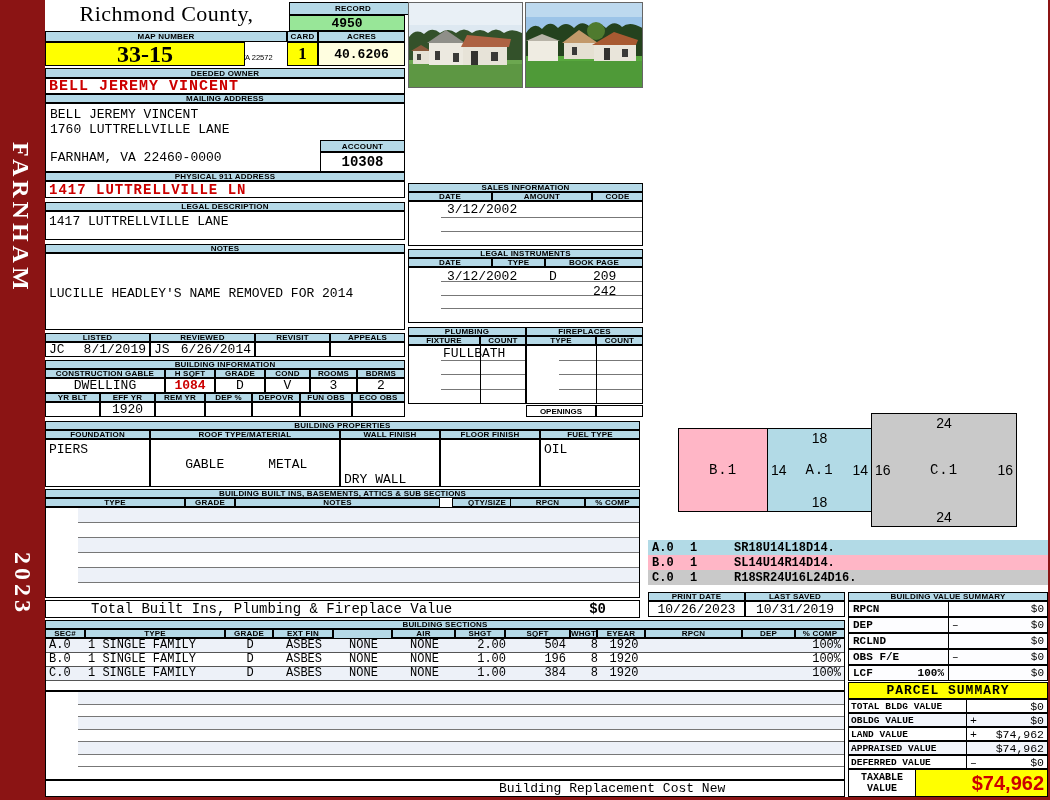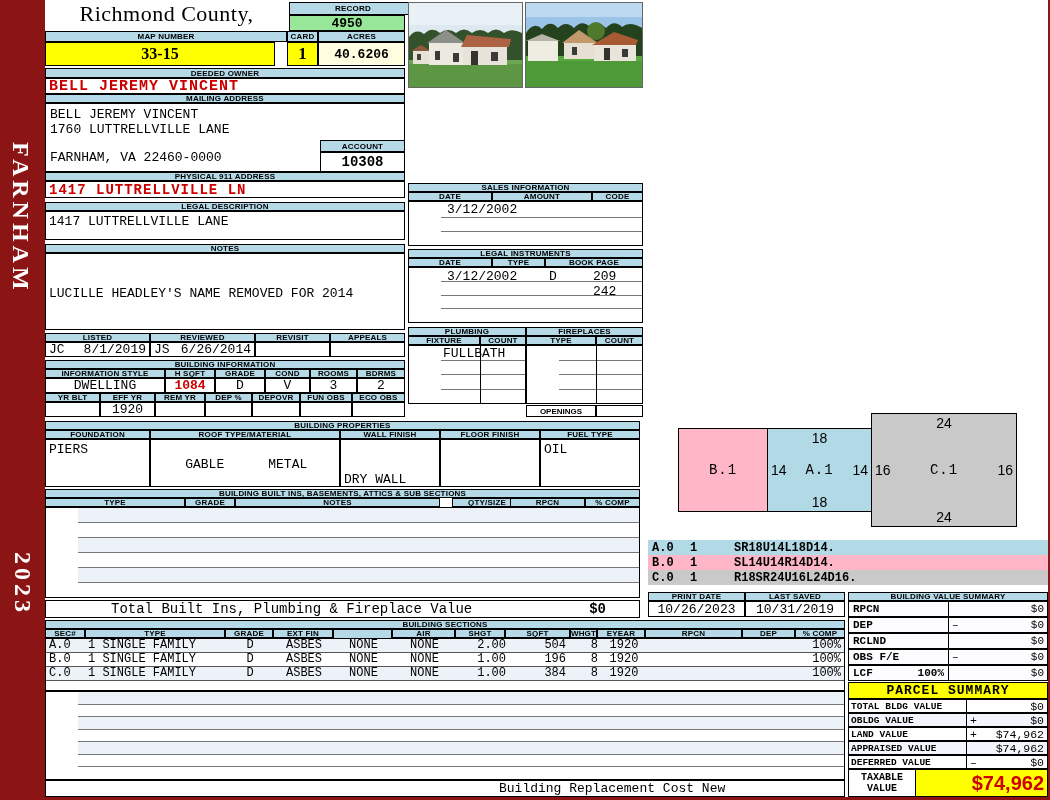--- a/index.html
+++ b/index.html
@@ -82,21 +82,21 @@
     <h1>Richmond County, Virginia</h1>
     <div class="sub">Commissioner of the Revenue, PO Box 366, Warsaw, VA 22572</div>
   </div>
   <div class="hd" style="left:289px; top:2px; width:128px; height:13px;">RECORD</div>
   <div class="cl ctr bold" style="left:289px; top:15px; width:116px; height:16px; background:#98e698;">4950</div>
 
   <div class="hd" style="left:45px; top:31px; width:242px; height:11px;">MAP NUMBER</div>
   <div class="hd" style="left:287px; top:31px; width:31px; height:11px;">CARD</div>
   <div class="hd" style="left:318px; top:31px; width:87px; height:11px;">ACRES</div>
 
-  <div class="cl ctr serif bold" style="left:45px; top:42px; width:230px; height:24px; background:#ffff00; font-size:16px;">33-15</div>
+  <div class="cl ctr serif bold" style="left:45px; top:42px; width:200px; height:24px; background:#ffff00; font-size:24px;">33-15</div>
   <div class="cl ctr serif bold" style="left:287px; top:42px; width:31px; height:24px; background:#ffff00; font-size:17px;">1</div>
   <div class="cl ctr bold" style="left:318px; top:42px; width:87px; height:24px; background:#fffee0;">40.6206</div>
 
   <div class="hd" style="left:45px; top:68px; width:360px; height:10px;">DEEDED OWNER</div>
   <div class="cl red" style="left:45px; top:78px; width:360px; height:16px; font-size:15px; letter-spacing:1px;">BELL JEREMY VINCENT</div>
 
   <div class="hd" style="left:45px; top:94px; width:360px; height:9px;">MAILING ADDRESS</div>
   <div class="cl blk" style="left:45px; top:103px; width:360px; height:69px;">
     <span class="abs" style="left:4px; top:3px;">BELL JEREMY VINCENT</span>
     <span class="abs" style="left:4px; top:18px;">1760 LUTTRELLVILLE LANE</span>
@@ -127,21 +127,21 @@
     <span>8/1/2019</span>
   </div>
   <div class="cl sb" style="left:150px; top:342px; width:105px; height:15px;">
     <span>JS</span>
     <span>6/26/2014</span>
   </div>
   <div class="cl" style="left:255px; top:342px; width:75px; height:15px;"></div>
   <div class="cl" style="left:330px; top:342px; width:75px; height:15px;"></div>
 
   <div class="hd" style="left:45px; top:360px; width:360px; height:9px;">BUILDING INFORMATION</div>
-  <div class="hd" style="left:45px; top:369px; width:120px; height:9px;">INFORMATION STYLE</div>
+  <div class="hd" style="left:45px; top:369px; width:120px; height:9px;">CONSTRUCTION GABLE</div>
   <div class="hd" style="left:165px; top:369px; width:50px; height:9px;">H SQFT</div>
   <div class="hd" style="left:215px; top:369px; width:50px; height:9px;">GRADE</div>
   <div class="hd" style="left:265px; top:369px; width:45px; height:9px;">COND</div>
   <div class="hd" style="left:310px; top:369px; width:47px; height:9px;">ROOMS</div>
   <div class="hd" style="left:357px; top:369px; width:48px; height:9px;">BDRMS</div>
   <div class="cl ctr" style="left:45px; top:378px; width:120px; height:15px;">DWELLING</div>
   <div class="cl ctr red" style="left:165px; top:378px; width:50px; height:15px;">1084</div>
   <div class="cl ctr" style="left:215px; top:378px; width:50px; height:15px;">D</div>
   <div class="cl ctr" style="left:265px; top:378px; width:45px; height:15px;">V</div>
   <div class="cl ctr" style="left:310px; top:378px; width:47px; height:15px;">3</div>
@@ -188,21 +188,21 @@
   <div class="fillwrap" style="left:45px; top:507px; width:595px; height:91px;">
     <div class="fillrow tint"></div>
     <div class="fillrow"></div>
     <div class="fillrow tint"></div>
     <div class="fillrow"></div>
     <div class="fillrow tint"></div>
     <div class="fillrow"></div>
   </div>
 
   <div class="cl" style="left:45px; top:600px; width:595px; height:18px; font-size:14px;">
-    <span style="margin-left:62px;text-align:right;">Total Built Ins, Plumbing &amp; Fireplace Value</span>
+    <span style="margin-left:42px;text-align:right;">Total Built Ins, Plumbing &amp; Fireplace Value</span>
     <span class="bold" style="margin-left:auto; margin-right:30px;">$0</span>
   </div>
 
   <div class="hd" style="left:408px; top:183px; width:235px; height:9px;">SALES INFORMATION</div>
   <div class="hd" style="left:408px; top:192px; width:84px; height:9px;">DATE</div>
   <div class="hd" style="left:492px; top:192px; width:100px; height:9px;">AMOUNT</div>
   <div class="hd" style="left:592px; top:192px; width:51px; height:9px;">CODE</div>
   <div class="fillwrap" style="left:408px; top:201px; width:235px; height:45px;">
     <div class="fillrow" style="font:13px 'Liberation Mono',monospace; padding-left:6px;">3/12/2002</div>
     <div class="fillrow"></div>

